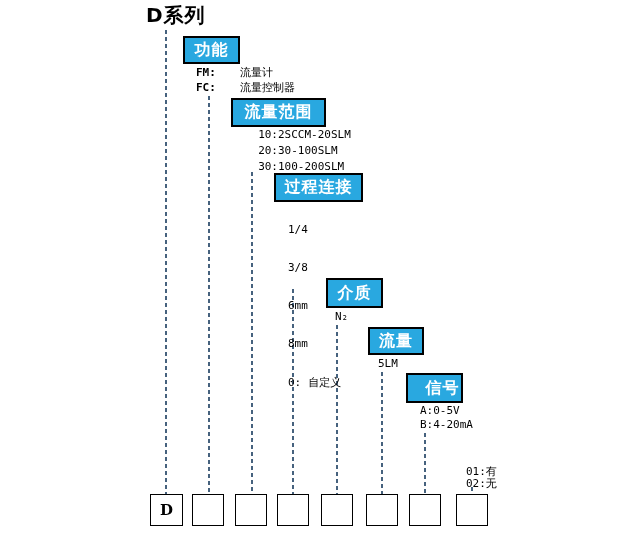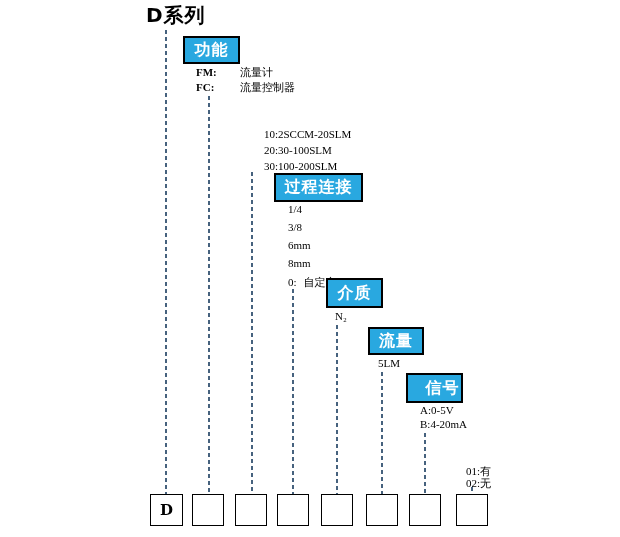--- a/index.html
+++ b/index.html
@@ -52,26 +52,26 @@
     z-index: 2;
   }
   .opts {
     position: absolute;
     color: var(--text);
     font-size: 11px;
     font-family: "DejaVu Sans Mono", "DejaVu Sans", monospace;
     white-space: nowrap;
     z-index: 2;
   }
-  .opt { display: flex; align-items: baseline; font-family: Liberation Serif, serif; }
+  .opt { display: flex; align-items: baseline; }
   .g0 .opt { height: 15px; }
   .g0 .code { display: inline-block; width: 44px; font-weight: bold; }
   .g1 .opt { height: 16px; text-align: right; }
   .g1 .code { display: inline-block; width: 32px; }
-  .g2 .opt { height: 18px; }
+  .g2 .opt { height: 18px; margin-top: 20px; }
   .g2 .code.gap { margin-right: 7px; }
   .g3 .opt { height: 13px; }
   .g4 .opt { height: 13px; }
   .g5 .opt { height: 14px; }
   .g6 .opt { height: 12px; }
   .cbox {
     position: absolute;
     top: 494px;
     width: 32px;
     height: 32px;
@@ -108,20 +108,21 @@
     <div class="opt">
       <span class="code">FM:</span>
       <span class="desc">流量计</span>
     </div>
     <div class="opt">
       <span class="code">FC:</span>
       <span class="desc">流量控制器</span>
     </div>
   </div>
 
+  <div class="ghead" style="left:231px; top:98px; width:95px; height:29px;">流量范围</div>
   <div class="opts g1" style="left:246px; top:128px;">
     <div class="opt">
       <span class="code">10:</span>
       <span class="desc">2SCCM-20SLM</span>
     </div>
     <div class="opt">
       <span class="code">20:</span>
       <span class="desc">30-100SLM</span>
     </div>
     <div class="opt">

